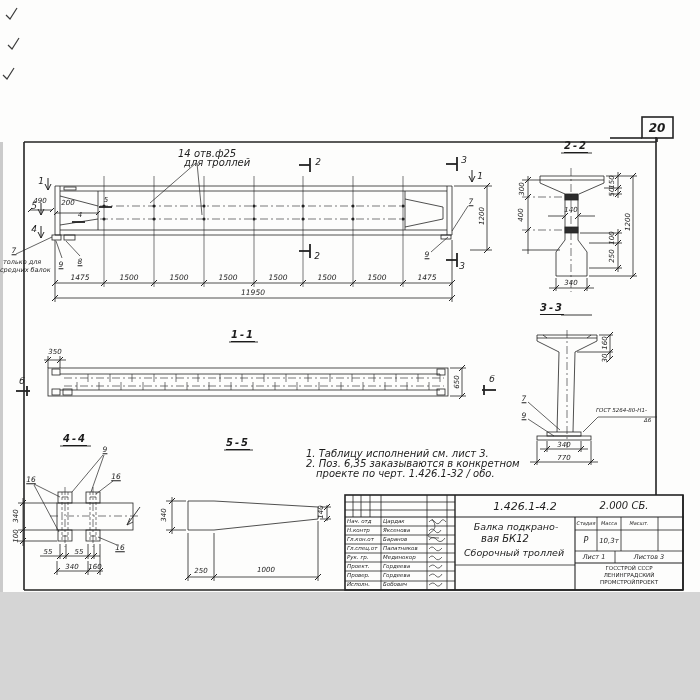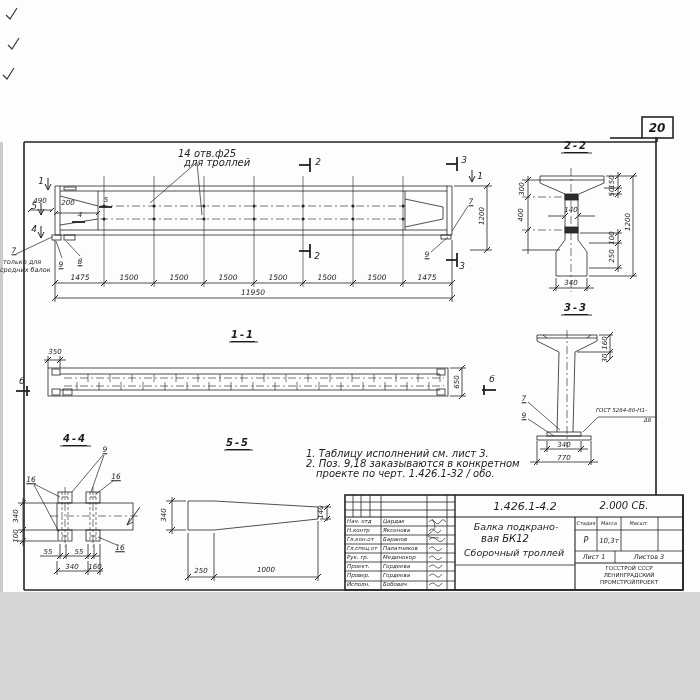--- a/index.html
+++ b/index.html
@@ -535,21 +535,21 @@
 <div class="lbl v d7" style="left:522px;top:189px">300</div>
 <div class="lbl v d7" style="left:521px;top:215px">400</div>
 <div class="lbl c d7" style="left:571px;top:210px">140</div>
 <div class="lbl v d7" style="left:612px;top:182px">150</div>
 <div class="lbl v d7" style="left:612px;top:192px">50</div>
 <div class="lbl v d7" style="left:628px;top:222px">1200</div>
 <div class="lbl v d7" style="left:612px;top:238px">100</div>
 <div class="lbl v d7" style="left:612px;top:256px">250</div>
 <div class="lbl c d7" style="left:571px;top:283px">340</div>
 
-<div class="lbl c ttl" style="left:576px;top:309px">3-3</div>
+<div class="lbl c ttl" style="left:552px;top:309px">3-3</div>
 <div class="lbl v d7" style="left:605px;top:343px">160</div>
 <div class="lbl v d7" style="left:605px;top:358px">30</div>
 <div class="lbl c d7" style="left:564px;top:445px">340</div>
 <div class="lbl c d7" style="left:564px;top:458px">770</div>
 <div class="lbl c d75 u" style="left:524px;top:399px">7</div>
 <div class="lbl c d75 u" style="left:524px;top:416px">9</div>
 <div class="lbl micro" style="left:596px;top:408px">ГОСТ 5264-80-Н1-</div>
 <div class="lbl micro" style="left:644px;top:418px">Δ6</div>
 
 <div class="lbl c ttl" style="left:75px;top:440px">4-4</div>
@@ -564,21 +564,21 @@
 <div class="lbl c d7" style="left:72px;top:567px">340</div>
 <div class="lbl c d7" style="left:95px;top:567px">160</div>
 
 <div class="lbl c ttl" style="left:238px;top:444px">5-5</div>
 <div class="lbl v d7" style="left:164px;top:515px">340</div>
 <div class="lbl v d7" style="left:321px;top:512px">140</div>
 <div class="lbl c d7" style="left:201px;top:571px">250</div>
 <div class="lbl c d7" style="left:266px;top:570px">1000</div>
 
 <div class="lbl d8" style="left:306px;top:449px">1. Таблицу исполнений см. лист 3.</div>
-<div class="lbl d8" style="left:306px;top:459px">2. Поз. 9,18 заказываются в конкретном</div>
+<div class="lbl d8" style="left:306px;top:459px">2. Поз. 6,35 заказываются в конкретном</div>
 <div class="lbl d8" style="left:316px;top:469px">проекте по черт. 1.426.1-32 / обо.</div>
 
 <div class="lbl c" style="left:525px;top:506px;font-size:11px">1.426.1-4.2</div>
 <div class="lbl c" style="left:624px;top:506px;font-size:10px">2.000 СБ.</div>
 <div class="lbl c" style="left:516px;top:527px;font-size:9.5px">Балка подкрано-</div>
 <div class="lbl c" style="left:505px;top:539px;font-size:10px">вая БК12</div>
 <div class="lbl c" style="left:514px;top:553px;font-size:9.5px">Сборочный  троллей</div>
 <div class="lbl c micro" style="left:586px;top:523px;font-size:5px">Стадия</div>
 <div class="lbl c micro" style="left:609px;top:523px;font-size:5px">Масса</div>
 <div class="lbl c micro" style="left:639px;top:523px;font-size:5px">Масшт.</div>

